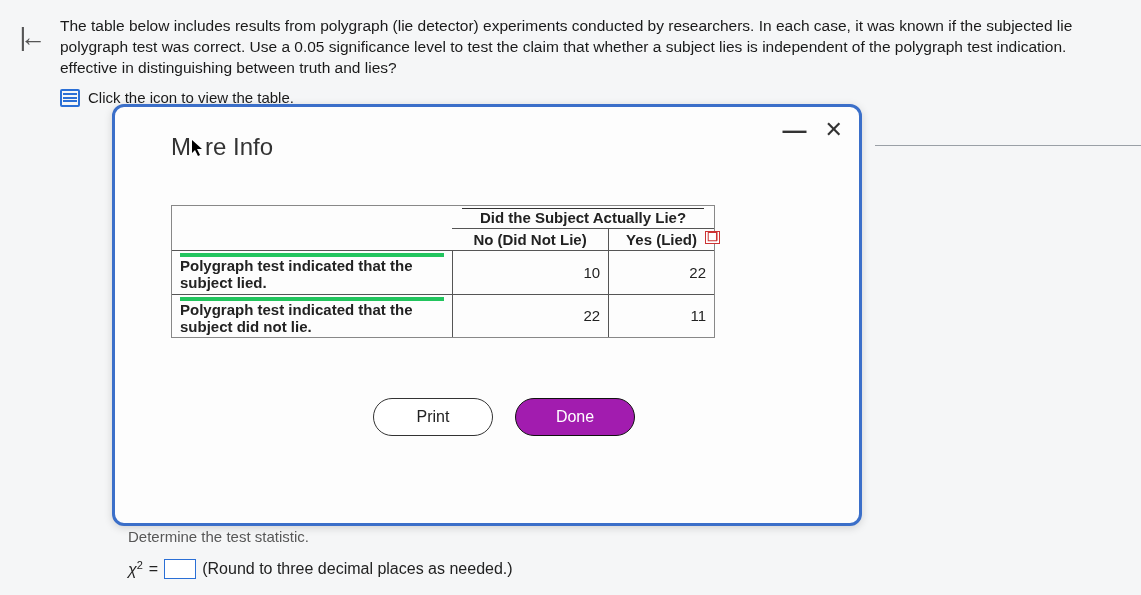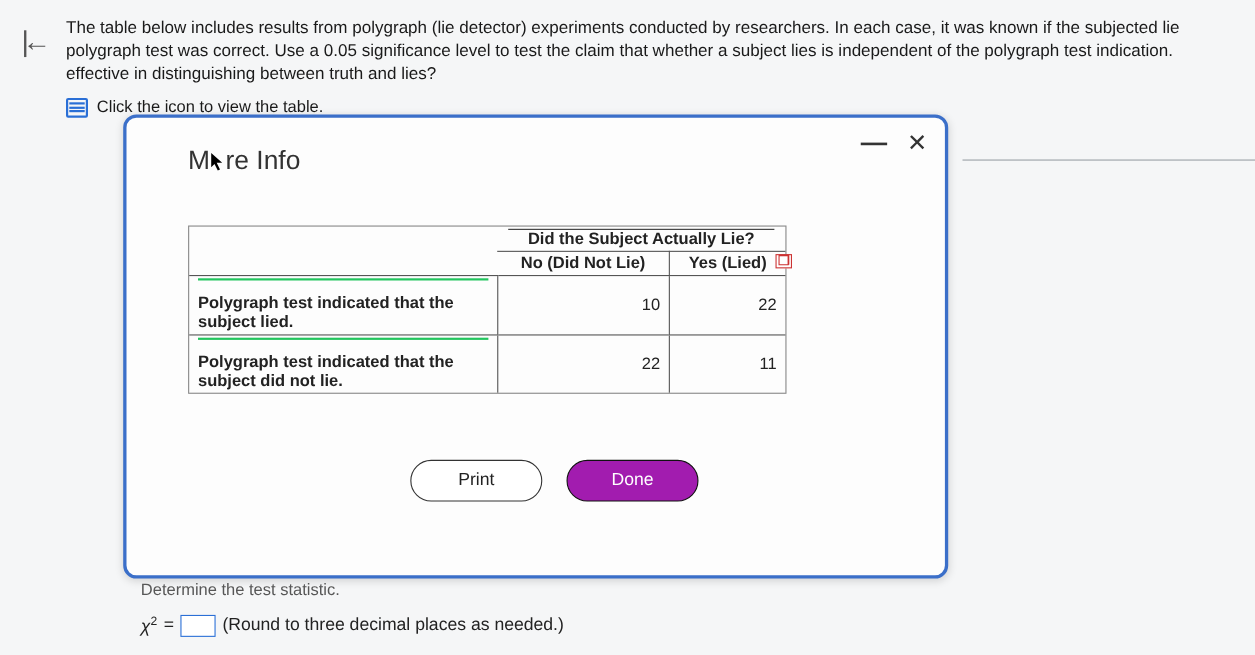--- a/index.html
+++ b/index.html
@@ -161,21 +161,21 @@
     background: #fff;
   }
   .row-label {
     font-weight: 700;
     border-top: 1px solid #555;
     border-right: 1px solid #555;
     width: 280px;
     line-height: 1.15;
     padding: 3px 6px;
   }
-  .row-label-inner { display:inline-block; border-top: 2px solid #22c55e; width: 100%; padding-top:12px;}
+  .row-label-inner { display:inline-block; border-top: 4px solid #22c55e; width: 100%; padding-top:0;}
   .val {
     text-align: right;
     border-right: 1px solid #555;
     border-top: 1px solid #555;
   }
   .val.last { border-right: none; }
 
   .modal-buttons {
     display: flex;
     justify-content: center;

